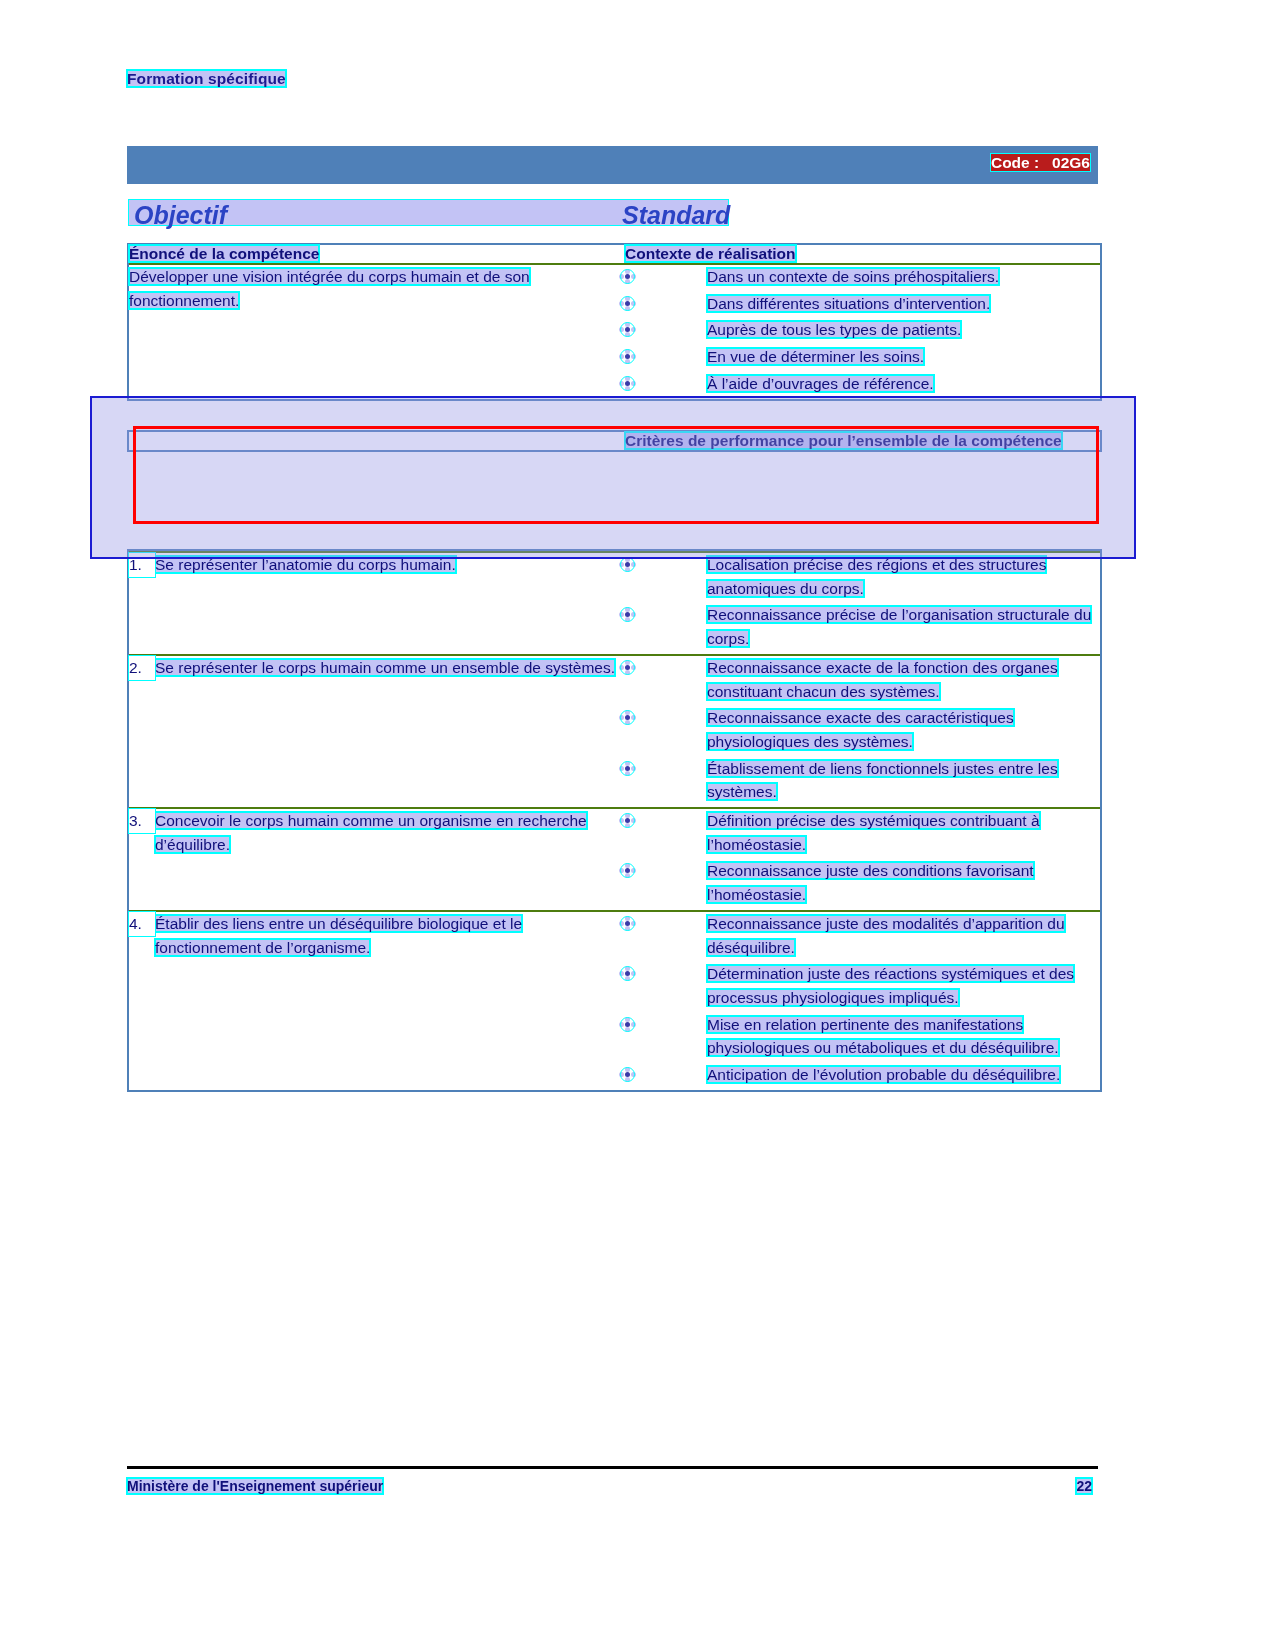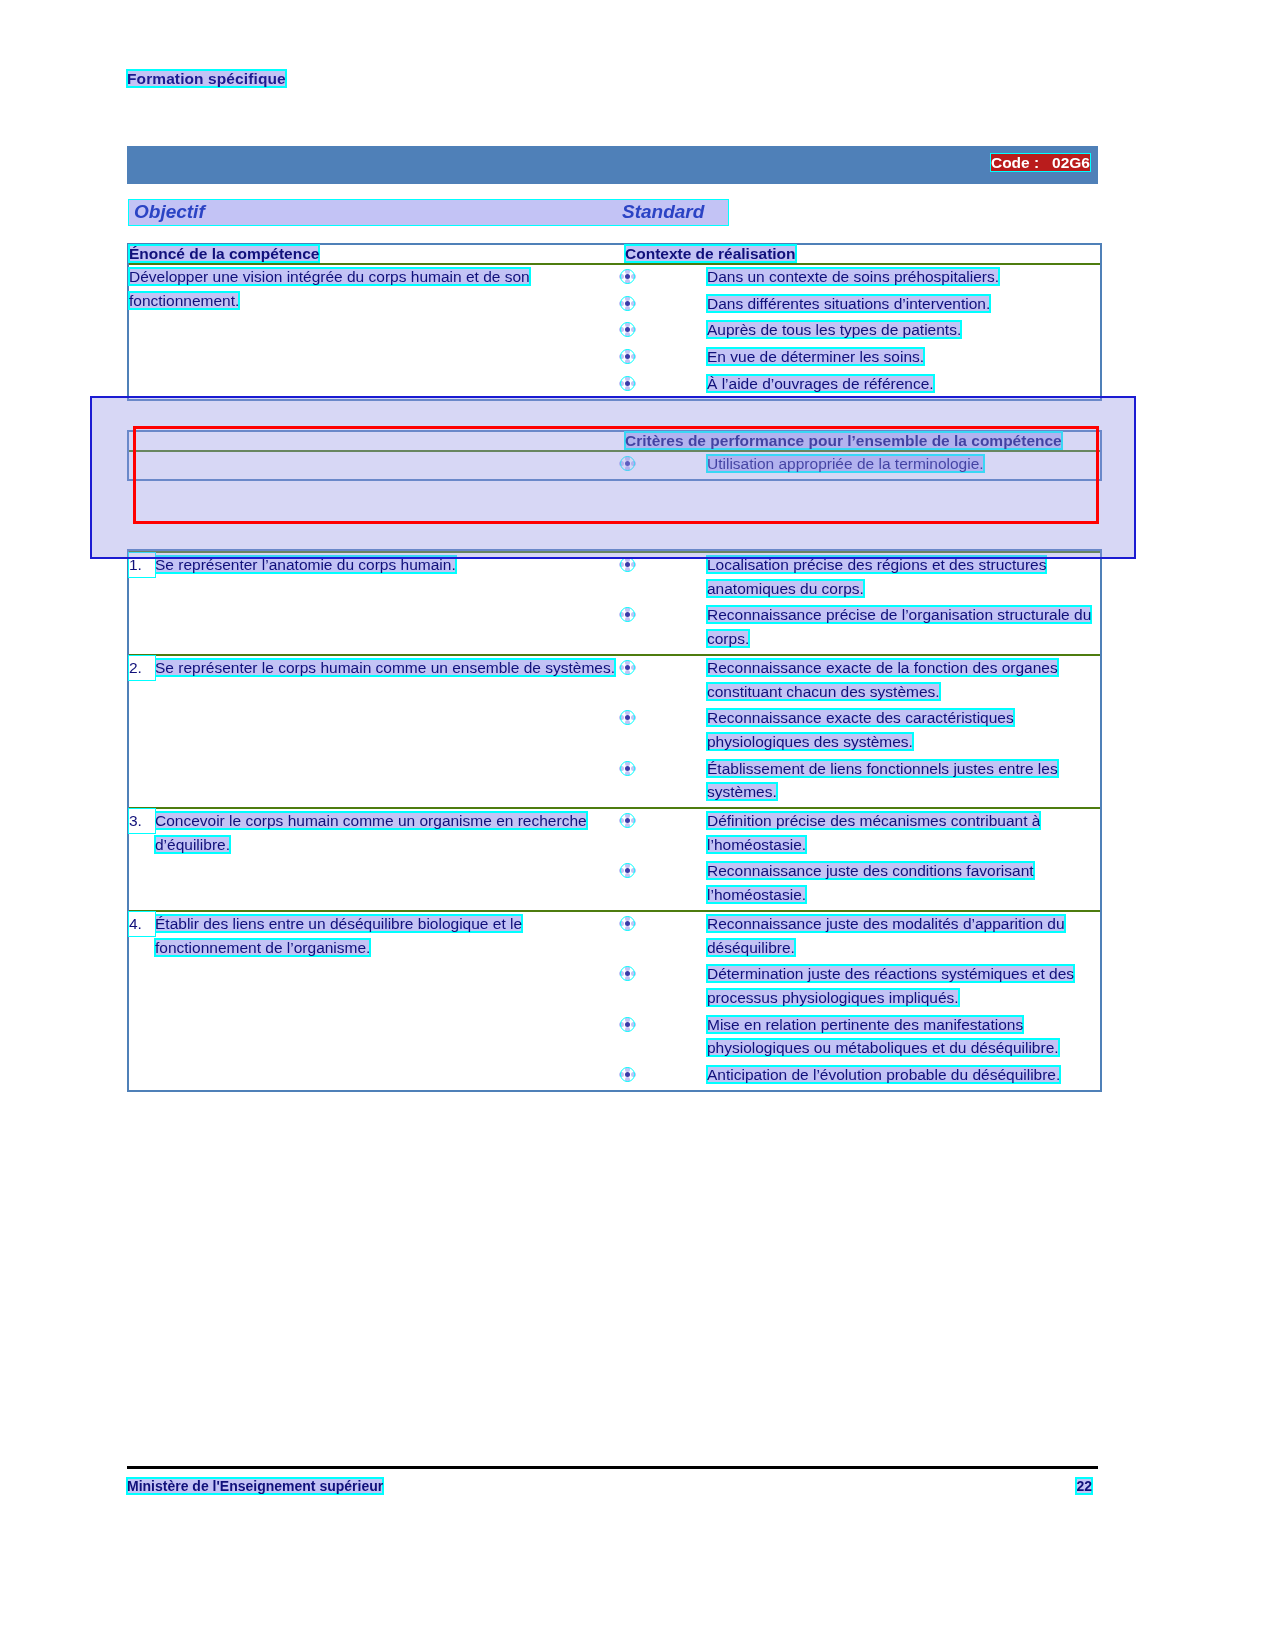--- a/index.html
+++ b/index.html
@@ -74,21 +74,21 @@
     white-space: pre;
   }
 
   
   .obj-std {
     position: absolute;
     left: 117px;
     top: 200px;
     width: 970px;
     height: 26px;
-    font-size: 19px;
+    font-size: 25px;
     font-weight: bold;
     font-style: italic;
     color: #2b43c4;
     text-align: right;
   }
   .obj-std .band {
     position: absolute;
     left: 0; top: 0;
     width: 599px;
     height: 25px;
@@ -284,28 +284,20 @@
 
   <div class="tbl tbl-2">
     <table class="grid">
       <tbody>
           <tr>
         <td class="col-left hdr-cell">&nbsp;</td>
         <td class="col-right hdr-cell">
           <span class="sel">Critères de performance pour l’ensemble de la compétence</span>
         </td>
       </tr>
-      <tr class="rowline">
-        <td class="col-left body-cell">&nbsp;</td>
-        <td class="col-right body-cell right">
-          <ul class="bul">
-            <li><span class="dot selected"></span><span class="sel">Utilisation appropriée de la terminologie.</span></li>
-          </ul>
-        </td>
-      </tr>
     </tbody>
       </table>
   </div>
 
   <div class="tbl tbl-3">
     <table class="grid">
       <tbody>
 
       <tr class="rowline">
         <td class="col-left body-cell">
@@ -337,21 +329,21 @@
       </tr>
 
       <tr class="rowline">
         <td class="col-left body-cell">
           <span class="elem-txt">
             <span class="sel"><span class="numspan">3.</span><span>Concevoir le corps humain comme un organisme en recherche d’équilibre.</span></span>
           </span>
         </td>
         <td class="col-right body-cell right">
           <ul class="bul">
-            <li><span class="dot selected"></span><span class="sel">Définition précise des mécanismes contribuant à l’homéostasie.</span></li>
+            <li><span class="dot selected"></span><span class="sel">Définition précise des systémiques contribuant à l’homéostasie.</span></li>
             <li><span class="dot selected"></span><span class="sel">Reconnaissance juste des conditions favorisant l’homéostasie.</span></li>
           </ul>
         </td>
       </tr>
 
       <tr class="rowline">
         <td class="col-left body-cell">
           <span class="elem-txt">
             <span class="sel"><span class="numspan">4.</span><span>Établir des liens entre un déséquilibre biologique et le fonctionnement de l’organisme.</span></span>
           </span>

